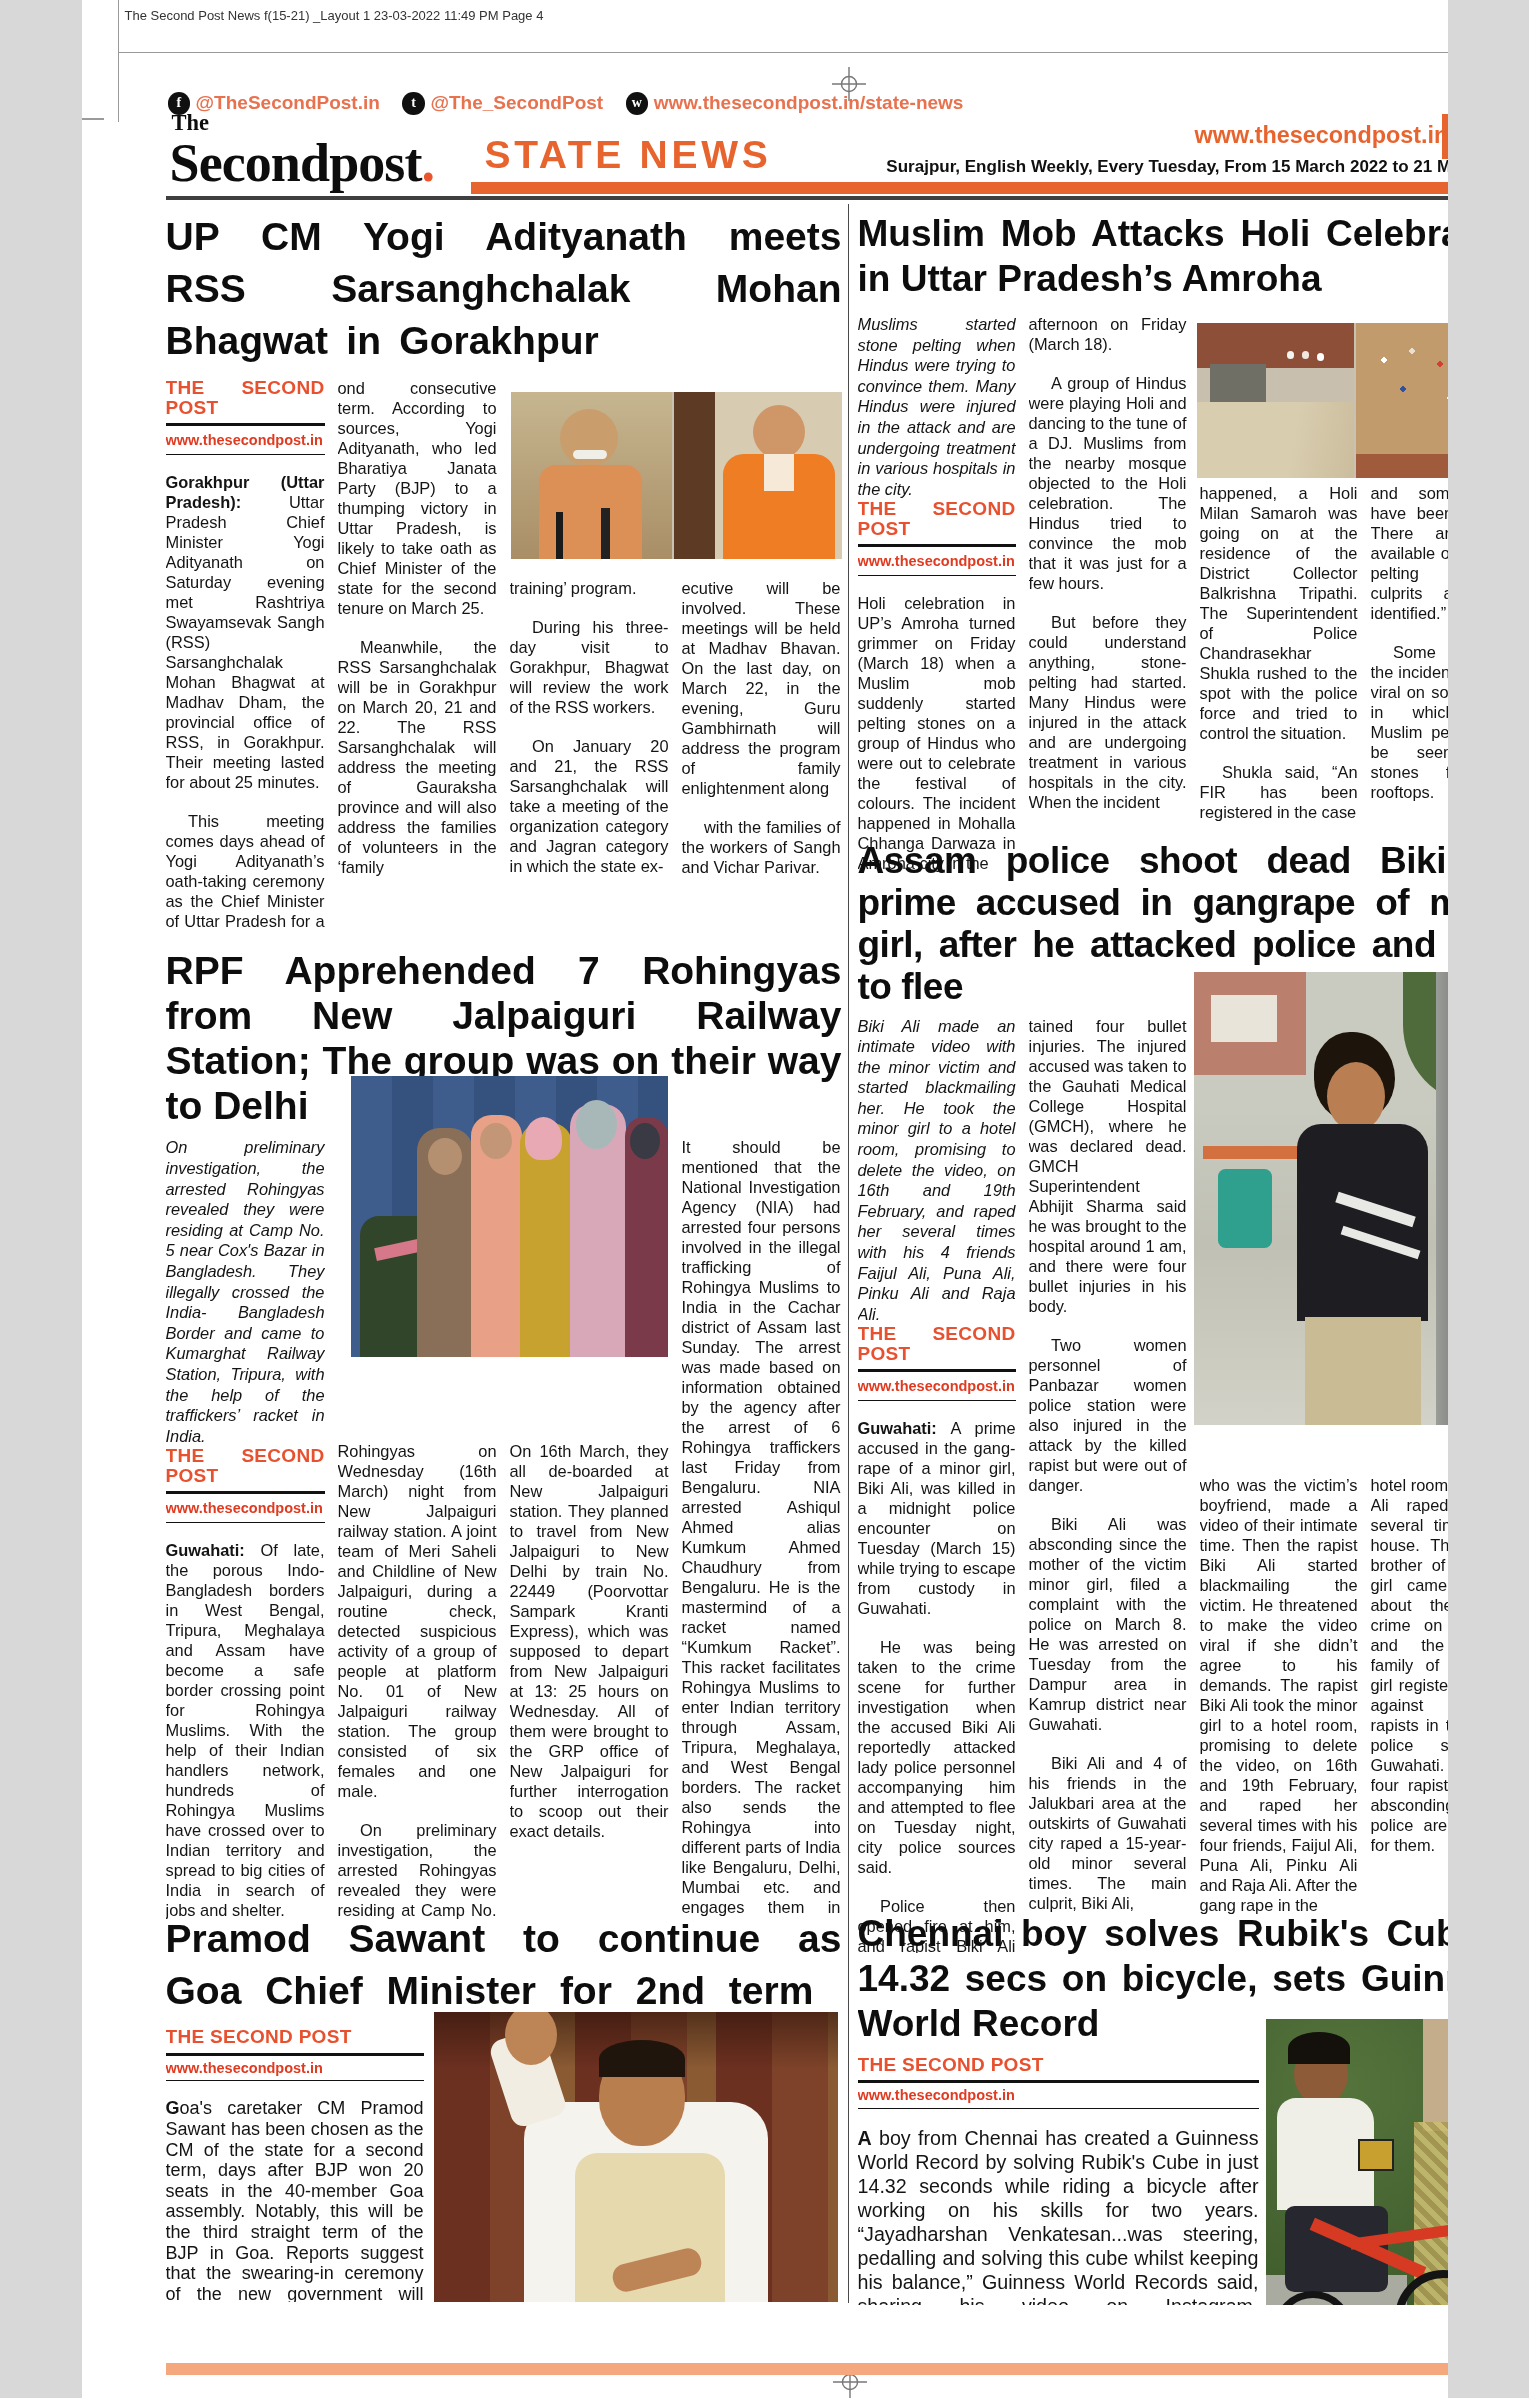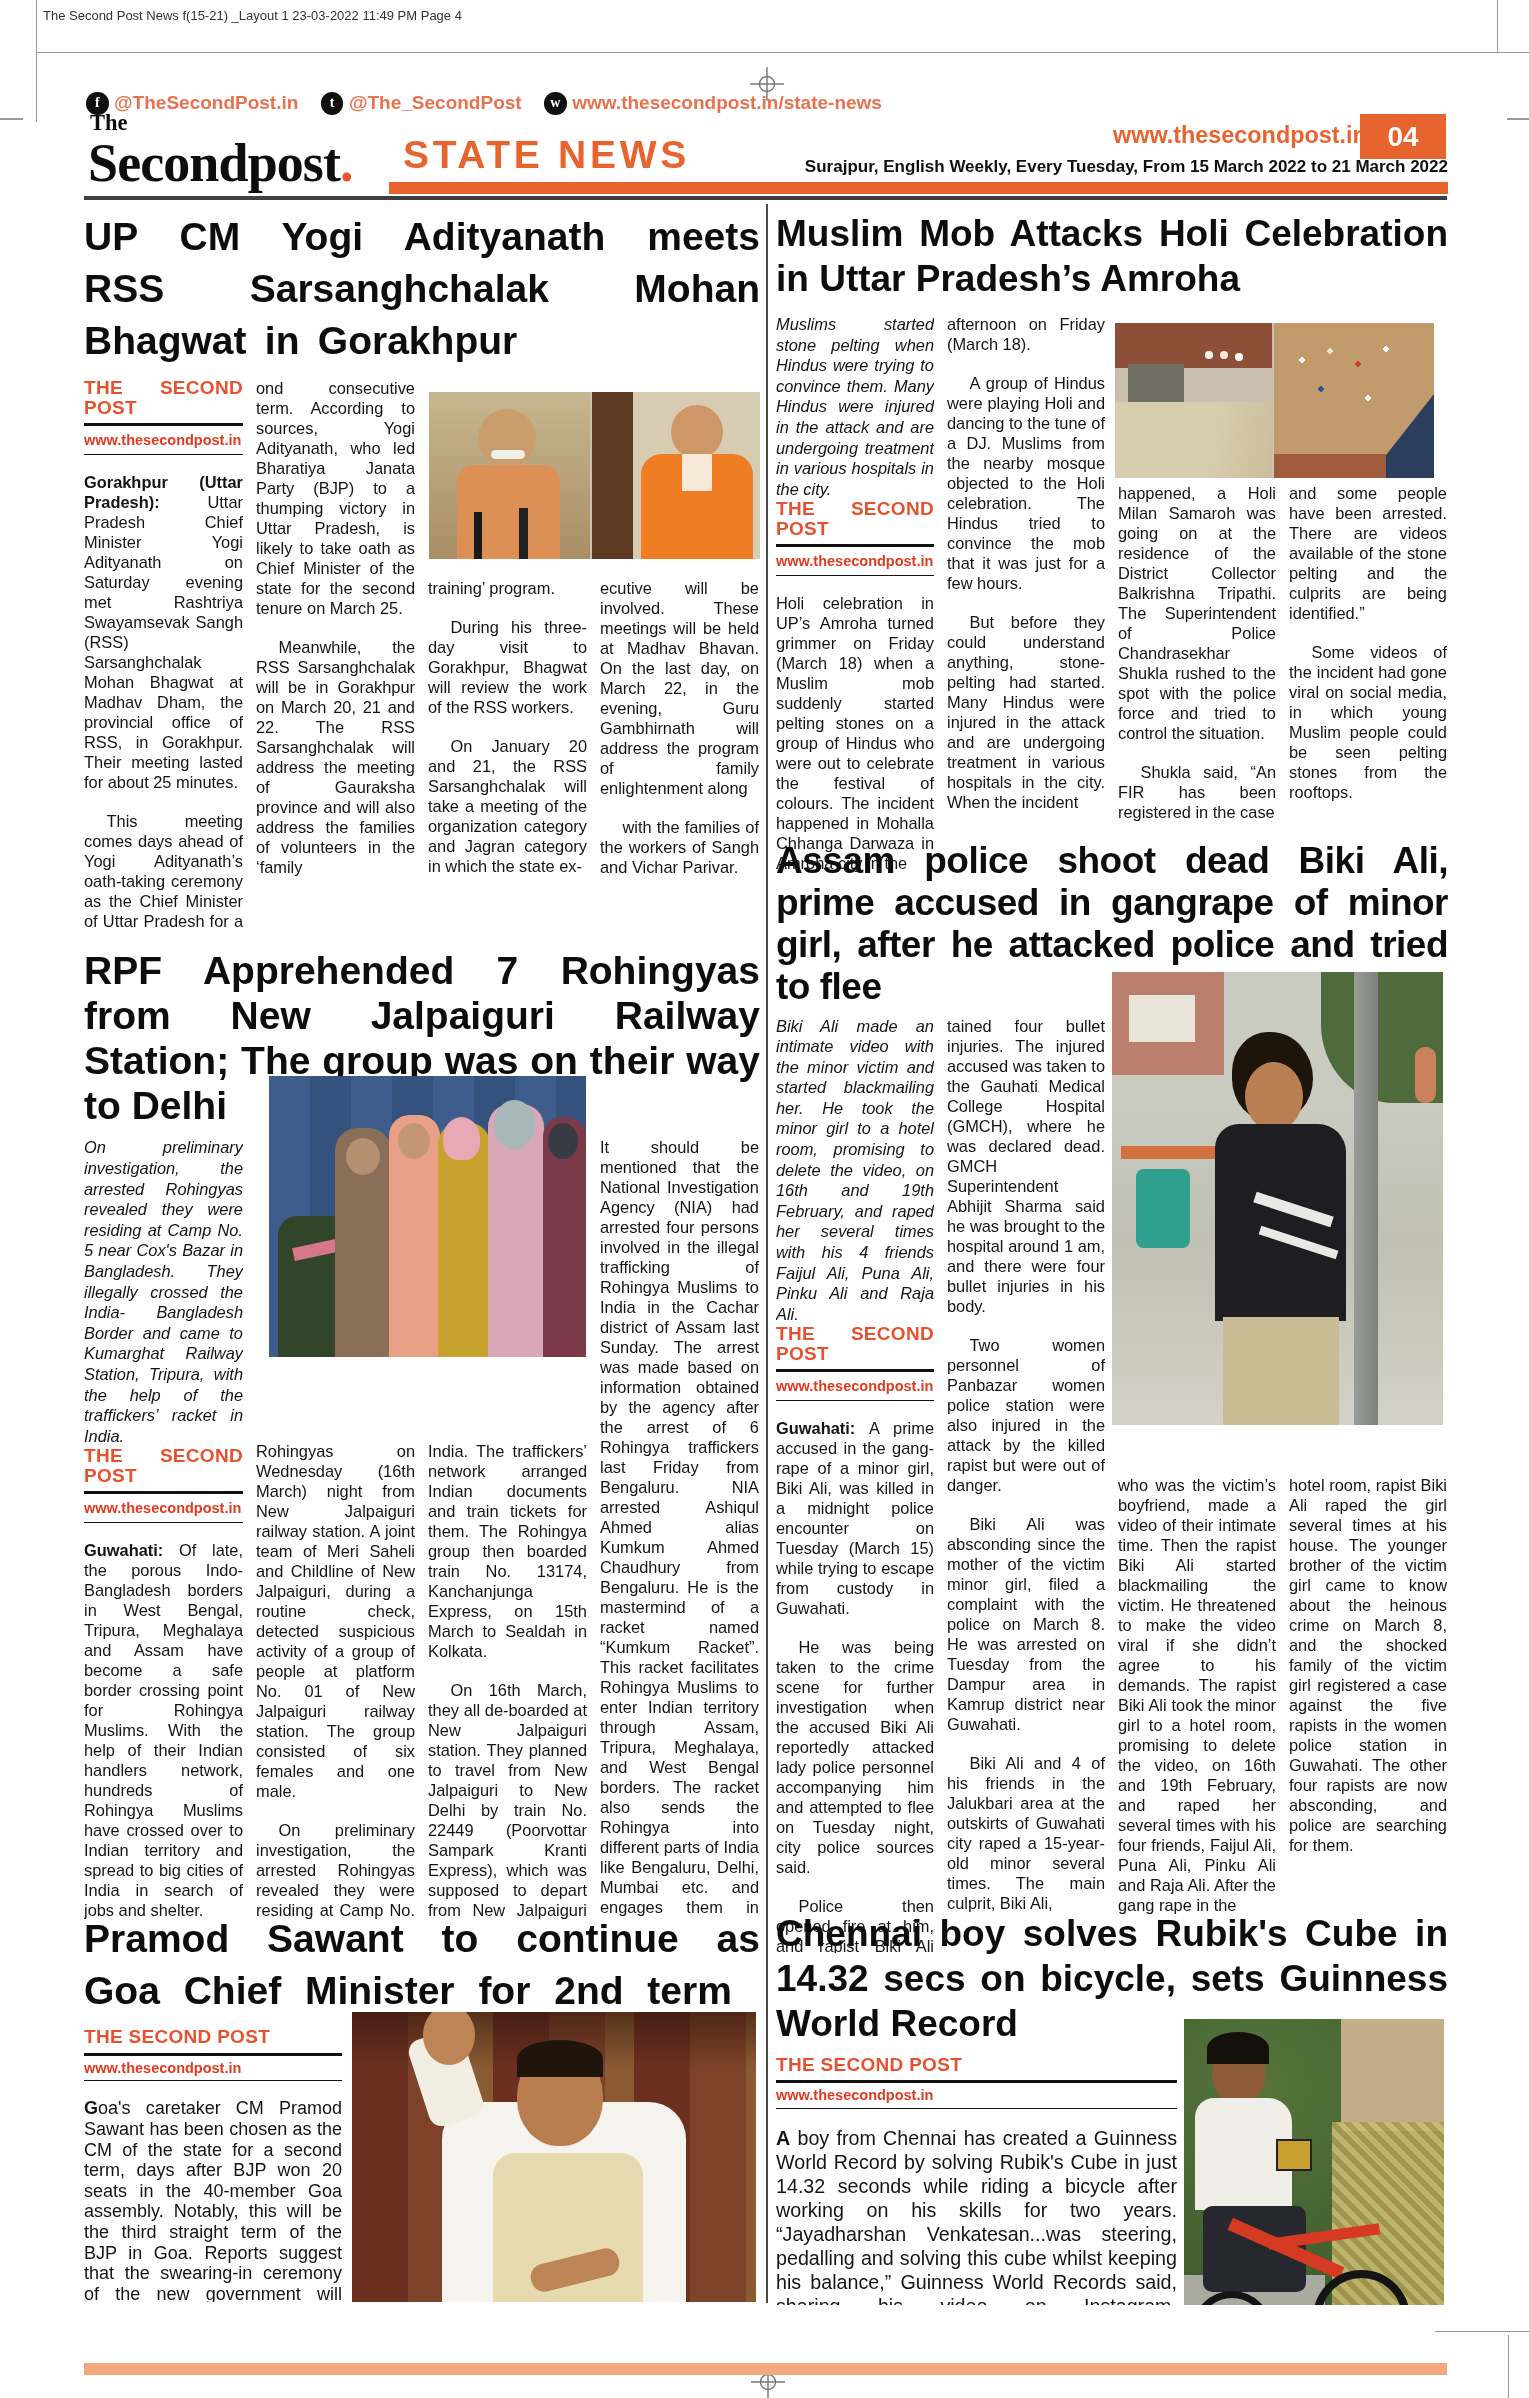--- a/index.html
+++ b/index.html
@@ -1,16 +1,16 @@
 <!DOCTYPE html>
 <html style="font-size:15px"><head>
 <meta charset="utf-8">
 <style>
   html,body { margin:0; padding:0; background:#d8d8d8; }
-  .page { position:relative; width:1529px; height:2399px; background:#ffffff;
+  .page { position:relative; width:1366px; height:2399px; background:#ffffff;
           font-family:"Liberation Sans", sans-serif; color:#141414; overflow:hidden;
           margin:0 auto; }
 
   
   .proof-text { position:absolute; left:43px; top:7.5px; font-size:13px; color:#333; white-space:nowrap; }
   .mark { position:absolute; background:#9a9a9a; }
   .reg { position:absolute; }
 
   
   .social-row { position:absolute; left:86px; top:92px; display:flex; gap:22.5px; align-items:center; }
@@ -223,21 +223,20 @@
         </div>
         <div>
             <p><b>Guwahati: </b>Of late, the porous Indo-Bangladesh borders in West Bengal, Tripura, Meghalaya and Assam have become a safe border crossing point for Rohingya Muslims. With the help of their Indian handlers network, hundreds of Rohingya Muslims have crossed over to Indian territory and spread to big cities of India in search of jobs and shelter.</p>
           </div>
       </div>
       <div class="col" style="padding-top:304px;">
           <p>Rohingyas on Wednesday (16th March) night from New Jalpaiguri railway station. A joint team of Meri Saheli and Childline of New Jalpaiguri, during a routine check, detected suspicious activity of a group of people at platform No. 01 of New Jalpaiguri railway station. The group consisted of six females and one male.</p>
           <p>On preliminary investigation, the arrested Rohingyas revealed they were residing at Camp No. 5 near Cox’s Bazar in Bangladesh. They illegally crossed the India- Bangladesh Border and came to Kumarghat Railway Station, Tripura, with the help of the traffickers’ racket in</p>
         </div>
       <div class="col" style="padding-top:304px;">
-          <p>India. The traffickers’ network arranged Indian documents and train tickets for them. The Rohingya group then boarded train No. 13174, Kanchanjunga Express, on 15th March to Sealdah in Kolkata.</p>
           <p>On 16th March, they all de-boarded at New Jalpaiguri station. They planned to travel from New Jalpaiguri to New Delhi by train No. 22449 (Poorvottar Sampark Kranti Express), which was supposed to depart from New Jalpaiguri at 13: 25 hours on Wednesday. All of them were brought to the GRP office of New Jalpaiguri for further interrogation to scoop out their exact details.</p>
         </div>
       <div class="col">
           <p>It should be mentioned that the National Investigation Agency (NIA) had arrested four persons involved in the illegal trafficking of Rohingya Muslims to India in the Cachar district of Assam last Sunday. The arrest was made based on information obtained by the agency after the arrest of 6 Rohingya traffickers last Friday from Bengaluru. NIA arrested Ashiqul Ahmed alias Kumkum Ahmed Chaudhury from Bengaluru. He is the mastermind of a racket named “Kumkum Racket”. This racket facilitates Rohingya Muslims to enter Indian territory through Assam, Tripura, Meghalaya, and West Bengal borders. The racket also sends the Rohingya into different parts of India like Bengaluru, Delhi, Mumbai etc. and engages them in various jobs.</p>
         </div>
     </div>
     <div class="photo" style="left:185px;top:148px;width:317px;height:281px;background:repeating-linear-gradient(90deg,#3e5c8c 0 41px,#35517d 41px 82px);">
       <div class="ph" style="left:9.4px;bottom:0;width:79px;height:141px;border-radius:19px 19px 0 0;background:#31452a;"></div>
       <div class="ph" style="left:24px;bottom:101px;width:49px;height:13px;background:#d6788a;transform:rotate(-12deg);"></div>
       <div class="ph" style="left:66px;top:52px;width:56px;height:229px;border-radius:22.5px 22.5px 0 0;background:#8a6f58;"></div>

